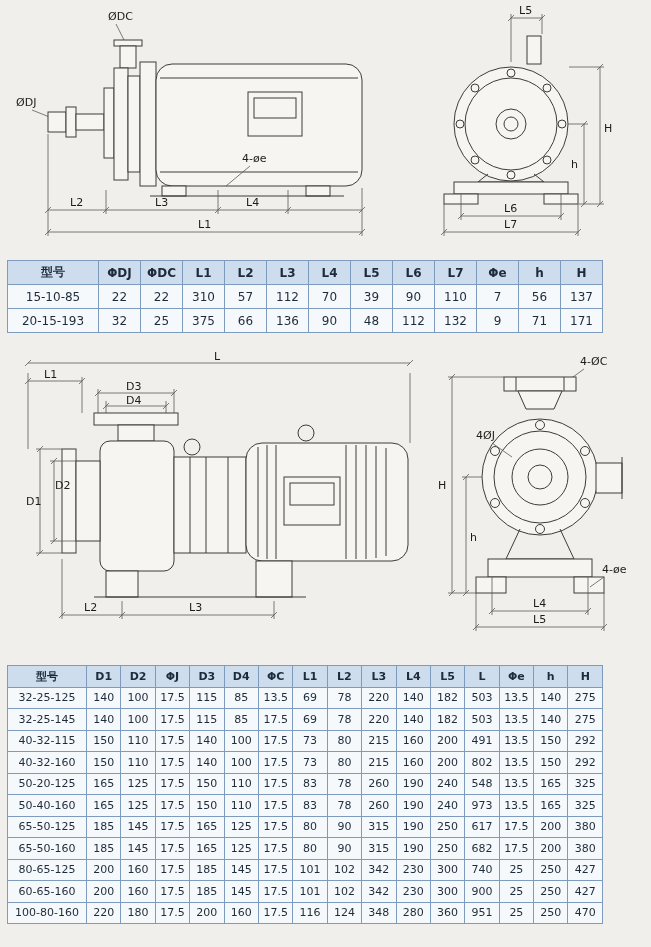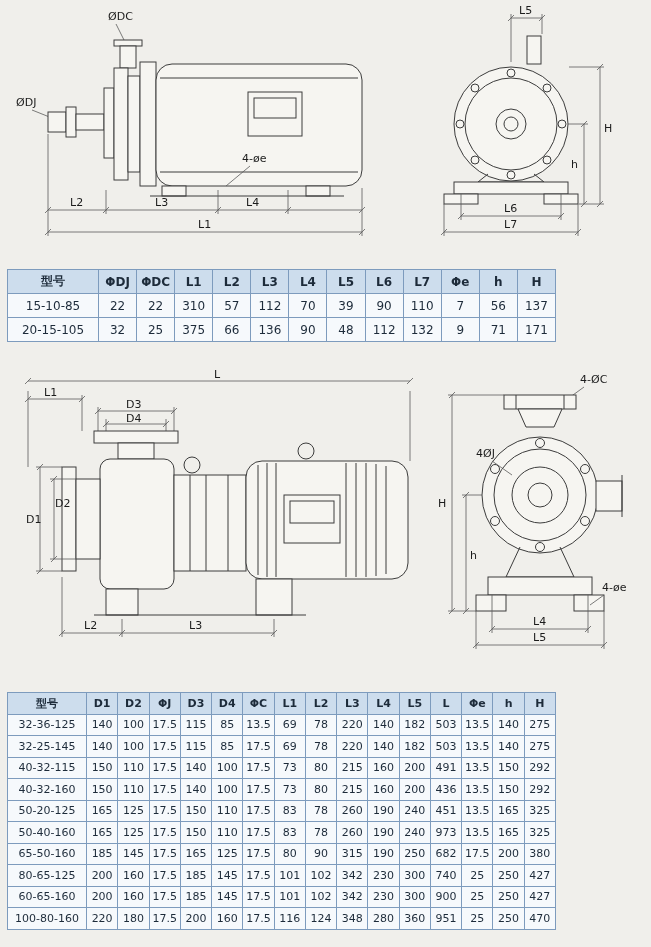--- a/index.html
+++ b/index.html
@@ -12,21 +12,21 @@
   .figure{display:flex;align-items:flex-start;}
   #figure1{padding:4px 0 0 10px;gap:6px;height:248px;}
   #figure2{padding:8px 0 0 6px;gap:2px;height:308px;}
   svg{display:block;}
   svg .ln{stroke:#3c3c3c;stroke-width:1;fill:none;}
   svg .fl{stroke:#3c3c3c;stroke-width:1;fill:#f6f5f1;}
   svg .dim{stroke:#5a5a5a;stroke-width:0.8;fill:none;}
   svg text{fill:#1c1c1c;font-size:11px;font-family:"DejaVu Sans",sans-serif;}
   table{
     border-collapse:collapse;table-layout:fixed;
-    width:549px;margin:17px 7px;background:#f6f9fc;
+    width:596px;margin:8px 7px;background:#f6f9fc;
   }
   th,td{
     border:1px solid #7d9bbd;text-align:center;
     color:#1d2b3a;overflow:hidden;white-space:nowrap;
   }
   th{background:#cddded;font-weight:bold;}
   #table1 th,#table1 td{font-size:12px;height:21px;}
   #table1 th:first-child{width:88px;}
   #table2 th,#table2 td{font-size:11px;height:18.5px;}
   #table2 th:first-child{width:76px;}
@@ -169,21 +169,21 @@
           <td>112</td>
           <td>70</td>
           <td>39</td>
           <td>90</td>
           <td>110</td>
           <td>7</td>
           <td>56</td>
           <td>137</td>
         </tr>
         <tr>
-          <td>20-15-105</td>
+          <td>20-15-193</td>
           <td>32</td>
           <td>25</td>
           <td>375</td>
           <td>66</td>
           <td>136</td>
           <td>90</td>
           <td>48</td>
           <td>112</td>
           <td>132</td>
           <td>9</td>
@@ -347,21 +347,21 @@
           <th>L4</th>
           <th>L5</th>
           <th>L</th>
           <th>Φe</th>
           <th>h</th>
           <th>H</th>
         </tr>
       </thead>
       <tbody>
         <tr>
-          <td>32-36-125</td>
+          <td>32-25-125</td>
           <td>140</td>
           <td>100</td>
           <td>17.5</td>
           <td>115</td>
           <td>85</td>
           <td>13.5</td>
           <td>69</td>
           <td>78</td>
           <td>220</td>
           <td>140</td>
@@ -413,39 +413,39 @@
           <td>110</td>
           <td>17.5</td>
           <td>140</td>
           <td>100</td>
           <td>17.5</td>
           <td>73</td>
           <td>80</td>
           <td>215</td>
           <td>160</td>
           <td>200</td>
-          <td>436</td>
+          <td>802</td>
           <td>13.5</td>
           <td>150</td>
           <td>292</td>
         </tr>
         <tr>
           <td>50-20-125</td>
           <td>165</td>
           <td>125</td>
           <td>17.5</td>
           <td>150</td>
           <td>110</td>
           <td>17.5</td>
           <td>83</td>
           <td>78</td>
           <td>260</td>
           <td>190</td>
           <td>240</td>
-          <td>451</td>
+          <td>548</td>
           <td>13.5</td>
           <td>165</td>
           <td>325</td>
         </tr>
         <tr>
           <td>50-40-160</td>
           <td>165</td>
           <td>125</td>
           <td>17.5</td>
           <td>150</td>
@@ -453,20 +453,38 @@
           <td>17.5</td>
           <td>83</td>
           <td>78</td>
           <td>260</td>
           <td>190</td>
           <td>240</td>
           <td>973</td>
           <td>13.5</td>
           <td>165</td>
           <td>325</td>
+        </tr>
+        <tr>
+          <td>65-50-125</td>
+          <td>185</td>
+          <td>145</td>
+          <td>17.5</td>
+          <td>165</td>
+          <td>125</td>
+          <td>17.5</td>
+          <td>80</td>
+          <td>90</td>
+          <td>315</td>
+          <td>190</td>
+          <td>250</td>
+          <td>617</td>
+          <td>17.5</td>
+          <td>200</td>
+          <td>380</td>
         </tr>
         <tr>
           <td>65-50-160</td>
           <td>185</td>
           <td>145</td>
           <td>17.5</td>
           <td>165</td>
           <td>125</td>
           <td>17.5</td>
           <td>80</td>

